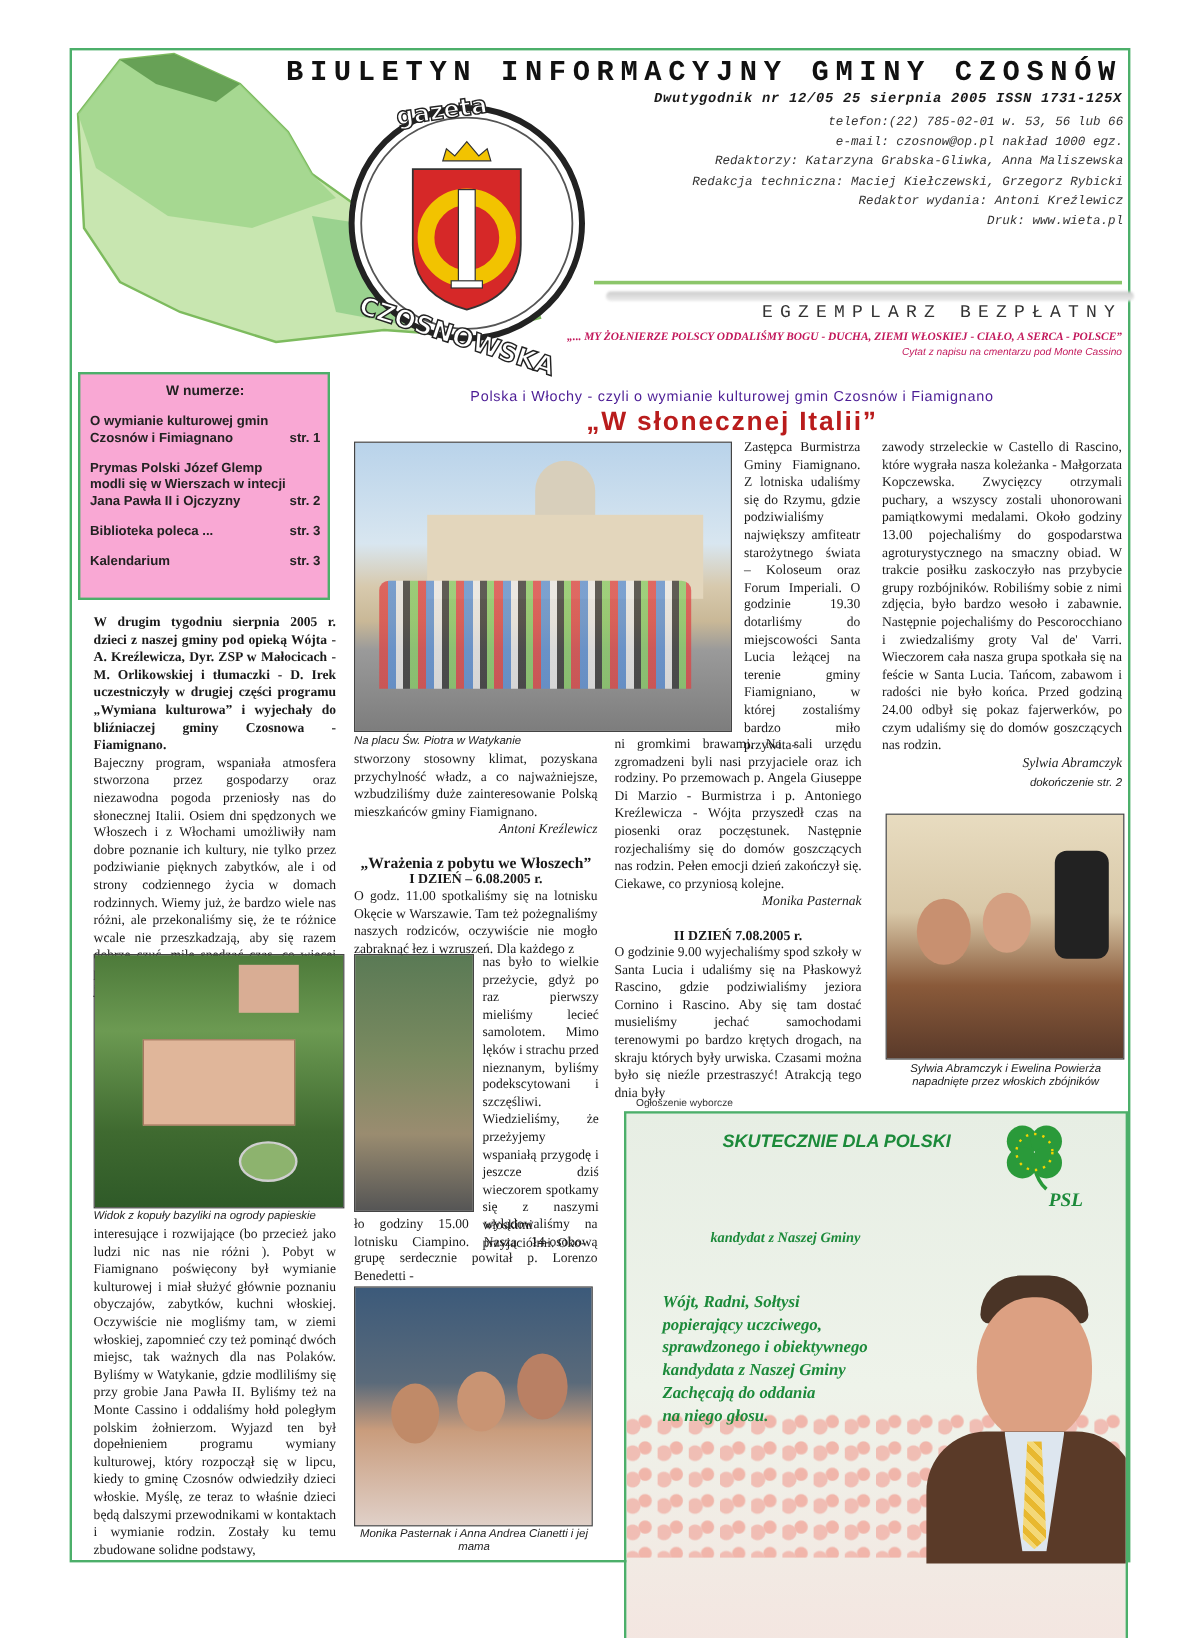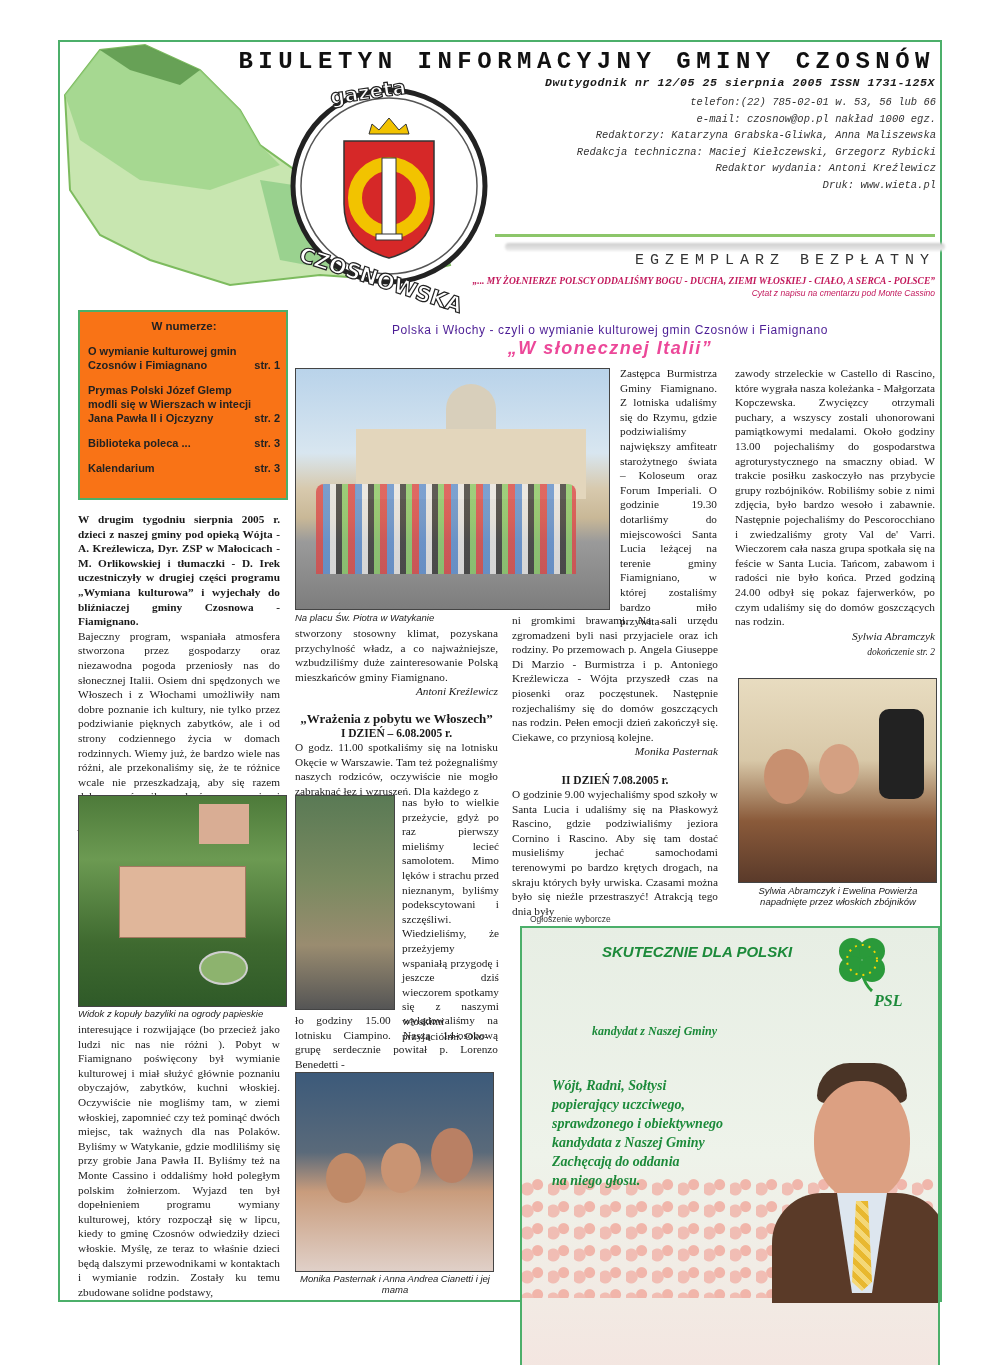--- a/index.html
+++ b/index.html
@@ -13,34 +13,34 @@
   .masthead { position:absolute; left:520px; top:94px; width:416px; text-align:right; font-family:"Liberation Mono", monospace; font-style:italic; font-size:10.5px; line-height:16.5px; color:#333; }
   .masthead div { white-space:nowrap; }
   .green-rule { position:absolute; left:495px; top:234px; width:440px; height:3px; background:#8cc66a; }
   .grey-rule { position:absolute; left:505px; top:243px; width:440px; height:8px; background:linear-gradient(#ccc,#eee); border-radius:4px; filter:blur(1px); }
   .free-copy { position:absolute; left:560px; top:252px; width:375px; text-align:right; font-family:"Liberation Mono", monospace; font-size:15px; letter-spacing:6px; color:#333; white-space:nowrap; }
   .quote { position:absolute; left:380px; top:276px; width:555px; text-align:right; font-family:"Liberation Serif", serif; font-style:italic; font-weight:bold; font-size:9.5px; color:#c2185b; white-space:nowrap; }
   .quote-src { position:absolute; left:560px; top:288px; width:375px; text-align:right; font-family:"Liberation Sans", sans-serif; font-style:italic; font-size:8.5px; color:#c2185b; }
   .logo { position:absolute; left:282px; top:86px; width:215px; height:200px; }
 
   
-  .toc { position:absolute; left:78px; top:310px; width:210px; height:190px; background:#f97316; border:2px solid #4caf6a; box-sizing:border-box; font-family:"Liberation Sans", sans-serif; font-weight:bold; font-size:11px; color:#222; padding:8px 6px 0 8px; }
+  .toc { position:absolute; left:65px; top:310px; width:210px; height:190px; background:#f9a8d4; border:2px solid #4caf6a; box-sizing:border-box; font-family:"Liberation Sans", sans-serif; font-weight:bold; font-size:11px; color:#222; padding:8px 6px 0 8px; }
   .toc-h { text-align:center; font-size:11.5px; margin-bottom:12px; }
   .toc-item { margin-bottom:11px; line-height:14px; position:relative; }
   .toc-page { position:absolute; right:0; bottom:0; }
 
   .col { position:absolute; font-size:11.3px; line-height:14.6px; text-align:justify; }
   .col p { margin:0; }
   .lead { font-weight:bold; }
   .sig { text-align:right; font-style:italic; }
   .caption { position:absolute; font-family:"Liberation Sans", sans-serif; font-style:italic; font-size:9.5px; color:#222; }
   .photo { position:absolute; border:1px solid #444; overflow:hidden; }
 
   .kicker { position:absolute; left:290px; top:323px; width:640px; text-align:center; font-family:"Liberation Sans", sans-serif; font-size:12px; letter-spacing:0.6px; color:#4c1d95; }
-  .headline { position:absolute; left:290px; top:338px; width:640px; text-align:center; font-family:"Liberation Sans", sans-serif; font-weight:bold; font-size:18px; letter-spacing:1.5px; color:#ec4899;font-style:italic; }
+  .headline { position:absolute; left:290px; top:338px; width:640px; text-align:center; font-family:"Liberation Sans", sans-serif; font-weight:bold; font-size:22px; letter-spacing:1.5px; color:#b91c1c; }
   .subhead { font-weight:bold; text-align:center; font-size:13px; line-height:15px; }
   .subhead2 { font-weight:bold; text-align:center; font-size:11.5px; line-height:14px; }
 
   
   .ad { position:absolute; left:520px; top:926px; width:420px; height:458px; border:2px solid #4caf6a; box-sizing:border-box; overflow:hidden; background:linear-gradient(180deg,#e7eee4 0%,#eef3ea 50%,#f4e5e0 100%);font-style:italic; }
   .ad-label { position:absolute; left:530px; top:914px; font-family:"Liberation Sans", sans-serif; font-size:8.5px; color:#333; }
   .ad-slogan { position:absolute; left:80px; top:15px; font-family:"Liberation Sans", sans-serif; font-weight:bold; font-size:15px; color:#1c8a3a; }
   .ad-name { position:absolute; left:22px; top:64px; font-family:"Liberation Serif", serif; font-weight:bold; font-size:24px; color:#1c8a3a; letter-spacing:0.3px; }
   .ad-cand { position:absolute; left:70px; top:96px; font-family:"Liberation Serif", serif; font-weight:bold; font-size:12px; color:#1c8a3a; }
   .ad-body { position:absolute; left:30px; top:148px; font-family:"Liberation Serif", serif; font-weight:bold; font-size:14px; line-height:19px; color:#1c8a3a; }
@@ -158,21 +158,21 @@
   <p class="sig">Monika Pasternak</p>
   <div style="height:14px;"></div>
   <div class="subhead2">II DZIEŃ  7.08.2005 r.</div>
   <p>O godzinie 9.00 wyjechaliśmy spod szkoły w Santa Lucia i udaliśmy się na Płaskowyż Rascino, gdzie podziwialiśmy jeziora Cornino i Rascino. Aby się tam dostać musieliśmy jechać samochodami terenowymi po bardzo krętych drogach, na skraju których były urwiska. Czasami można było się nieźle przestraszyć! Atrakcją tego dnia były</p>
 </div>
 
 <div class="col" style="left:735px;top:366px;width:200px;">
   <p>zawody strzeleckie w Castello di Rascino, które wygrała nasza koleżanka - Małgorzata Kopczewska. Zwycięzcy otrzymali puchary, a wszyscy zostali uhonorowani pamiątkowymi medalami. Około godziny 13.00 pojechaliśmy do gospodarstwa agroturystycznego na smaczny obiad. W trakcie posiłku zaskoczyło nas przybycie grupy rozbójników. Robiliśmy sobie z nimi zdjęcia, było bardzo wesoło i zabawnie. Następnie pojechaliśmy do Pescorocchiano i zwiedzaliśmy groty Val de' Varri. Wieczorem cała nasza grupa spotkała się na feście w Santa Lucia. Tańcom, zabawom i radości nie było końca. Przed godziną 24.00 odbył się pokaz fajerwerków, po czym udaliśmy się do domów goszczących nas rodzin.</p>
   <p class="sig">Sylwia Abramczyk</p>
 </div>
-<div class="caption" style="left:735px;top:647px;width:200px;text-align:right;font-family:Liberation Serif, serif;">dokończenie str. 2</div>
+<div class="caption" style="left:735px;top:647px;width:200px;text-align:right;">dokończenie str. 2</div>
 
 <div class="photo" style="left:738px;top:678px;width:197px;height:203px;background:linear-gradient(180deg,#e8dcc0 0%,#d8c8a8 40%,#8a5a3a 70%,#5a3a2a 100%);">
   <div style="position:absolute;left:25px;top:70px;width:45px;height:55px;border-radius:50%;background:#c89070;"></div>
   <div style="position:absolute;left:80px;top:65px;width:40px;height:50px;border-radius:50%;background:#d4a082;"></div>
   <div style="position:absolute;left:140px;top:30px;width:45px;height:90px;background:#222;border-radius:10px;"></div>
 </div>
 <div class="caption" style="left:738px;top:885px;width:200px;text-align:center;line-height:11px;">Sylwia Abramczyk i Ewelina Powierża napadnięte przez włoskich zbójników</div>
 
 <div class="ad-label">Ogłoszenie wyborcze</div>
 <div class="ad">

